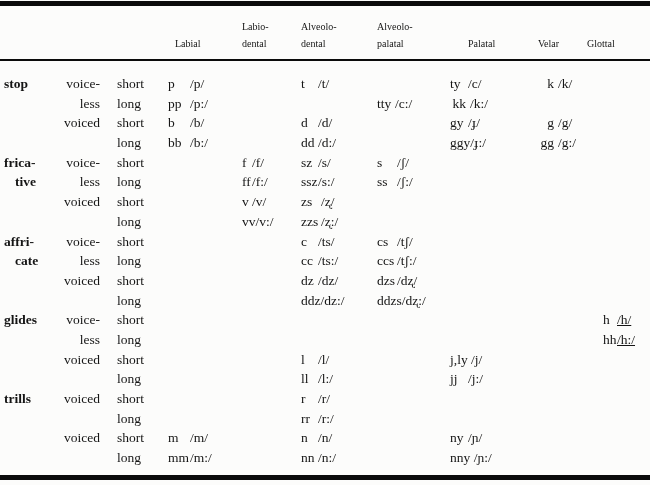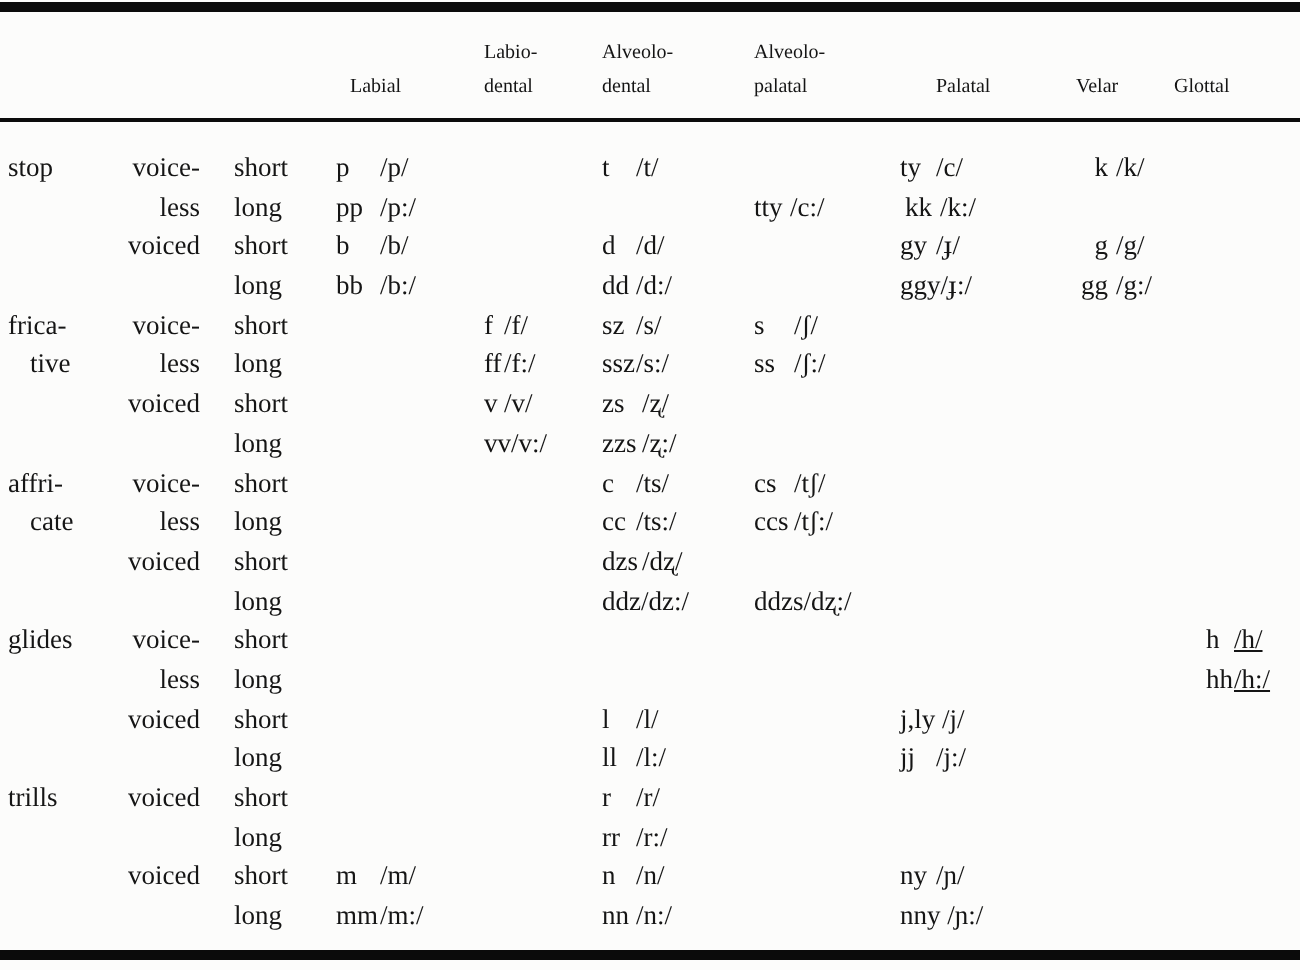--- a/index.html
+++ b/index.html
@@ -26,21 +26,21 @@
   .header-row{align-items:end;height:53px;padding-bottom:7px;box-sizing:border-box;}
   .hcell{
     font-size:10px;line-height:17px;white-space:nowrap;
   }
   .h-labial{padding-left:7px;}
   .h-palatal{padding-left:18px;}
   .h-glottal{margin-left:-13px;}
   
   .tbody{padding-top:13px;}
   .row{height:19.7px;font-size:13.5px;line-height:19.7px;white-space:nowrap;}
-  .manner{text-align:left;}
+  .manner{text-align:left;font-weight:bold;}
   .manner.indent{padding-left:11px;}
   .voicing{text-align:right;padding-right:17px;}
   .lengthcol{text-align:left;}
   .cell{text-align:left;}
   .g{display:inline-block;white-space:pre;}
   .p{white-space:pre;}
   .col-labial .g{min-width:22px;}
   .col-labiodental .g{min-width:10px;}
   .col-alvdental .g{min-width:17px;}
   .col-alvpalatal .g{min-width:20px;}
@@ -208,20 +208,21 @@
         <div class="cell col-palatal"></div>
         <div class="cell col-velar"></div>
         <div class="cell col-glottal"></div>
       </div>
       <div class="grid row">
         <div class="manner"></div>
         <div class="voicing">voiced</div>
         <div class="lengthcol">short</div>
         <div class="cell col-labial"></div>
         <div class="cell col-labiodental"></div>
+        <div class="cell col-alvdental"><span class="g">dz</span><span class="p">/dz/</span></div>
         <div class="cell col-alvpalatal"><span class="g">dzs</span><span class="p">/dʐ/</span></div>
         <div class="cell col-palatal"></div>
         <div class="cell col-velar"></div>
         <div class="cell col-glottal"></div>
       </div>
       <div class="grid row">
         <div class="manner"></div>
         <div class="voicing"></div>
         <div class="lengthcol">long</div>
         <div class="cell col-labial"></div>

